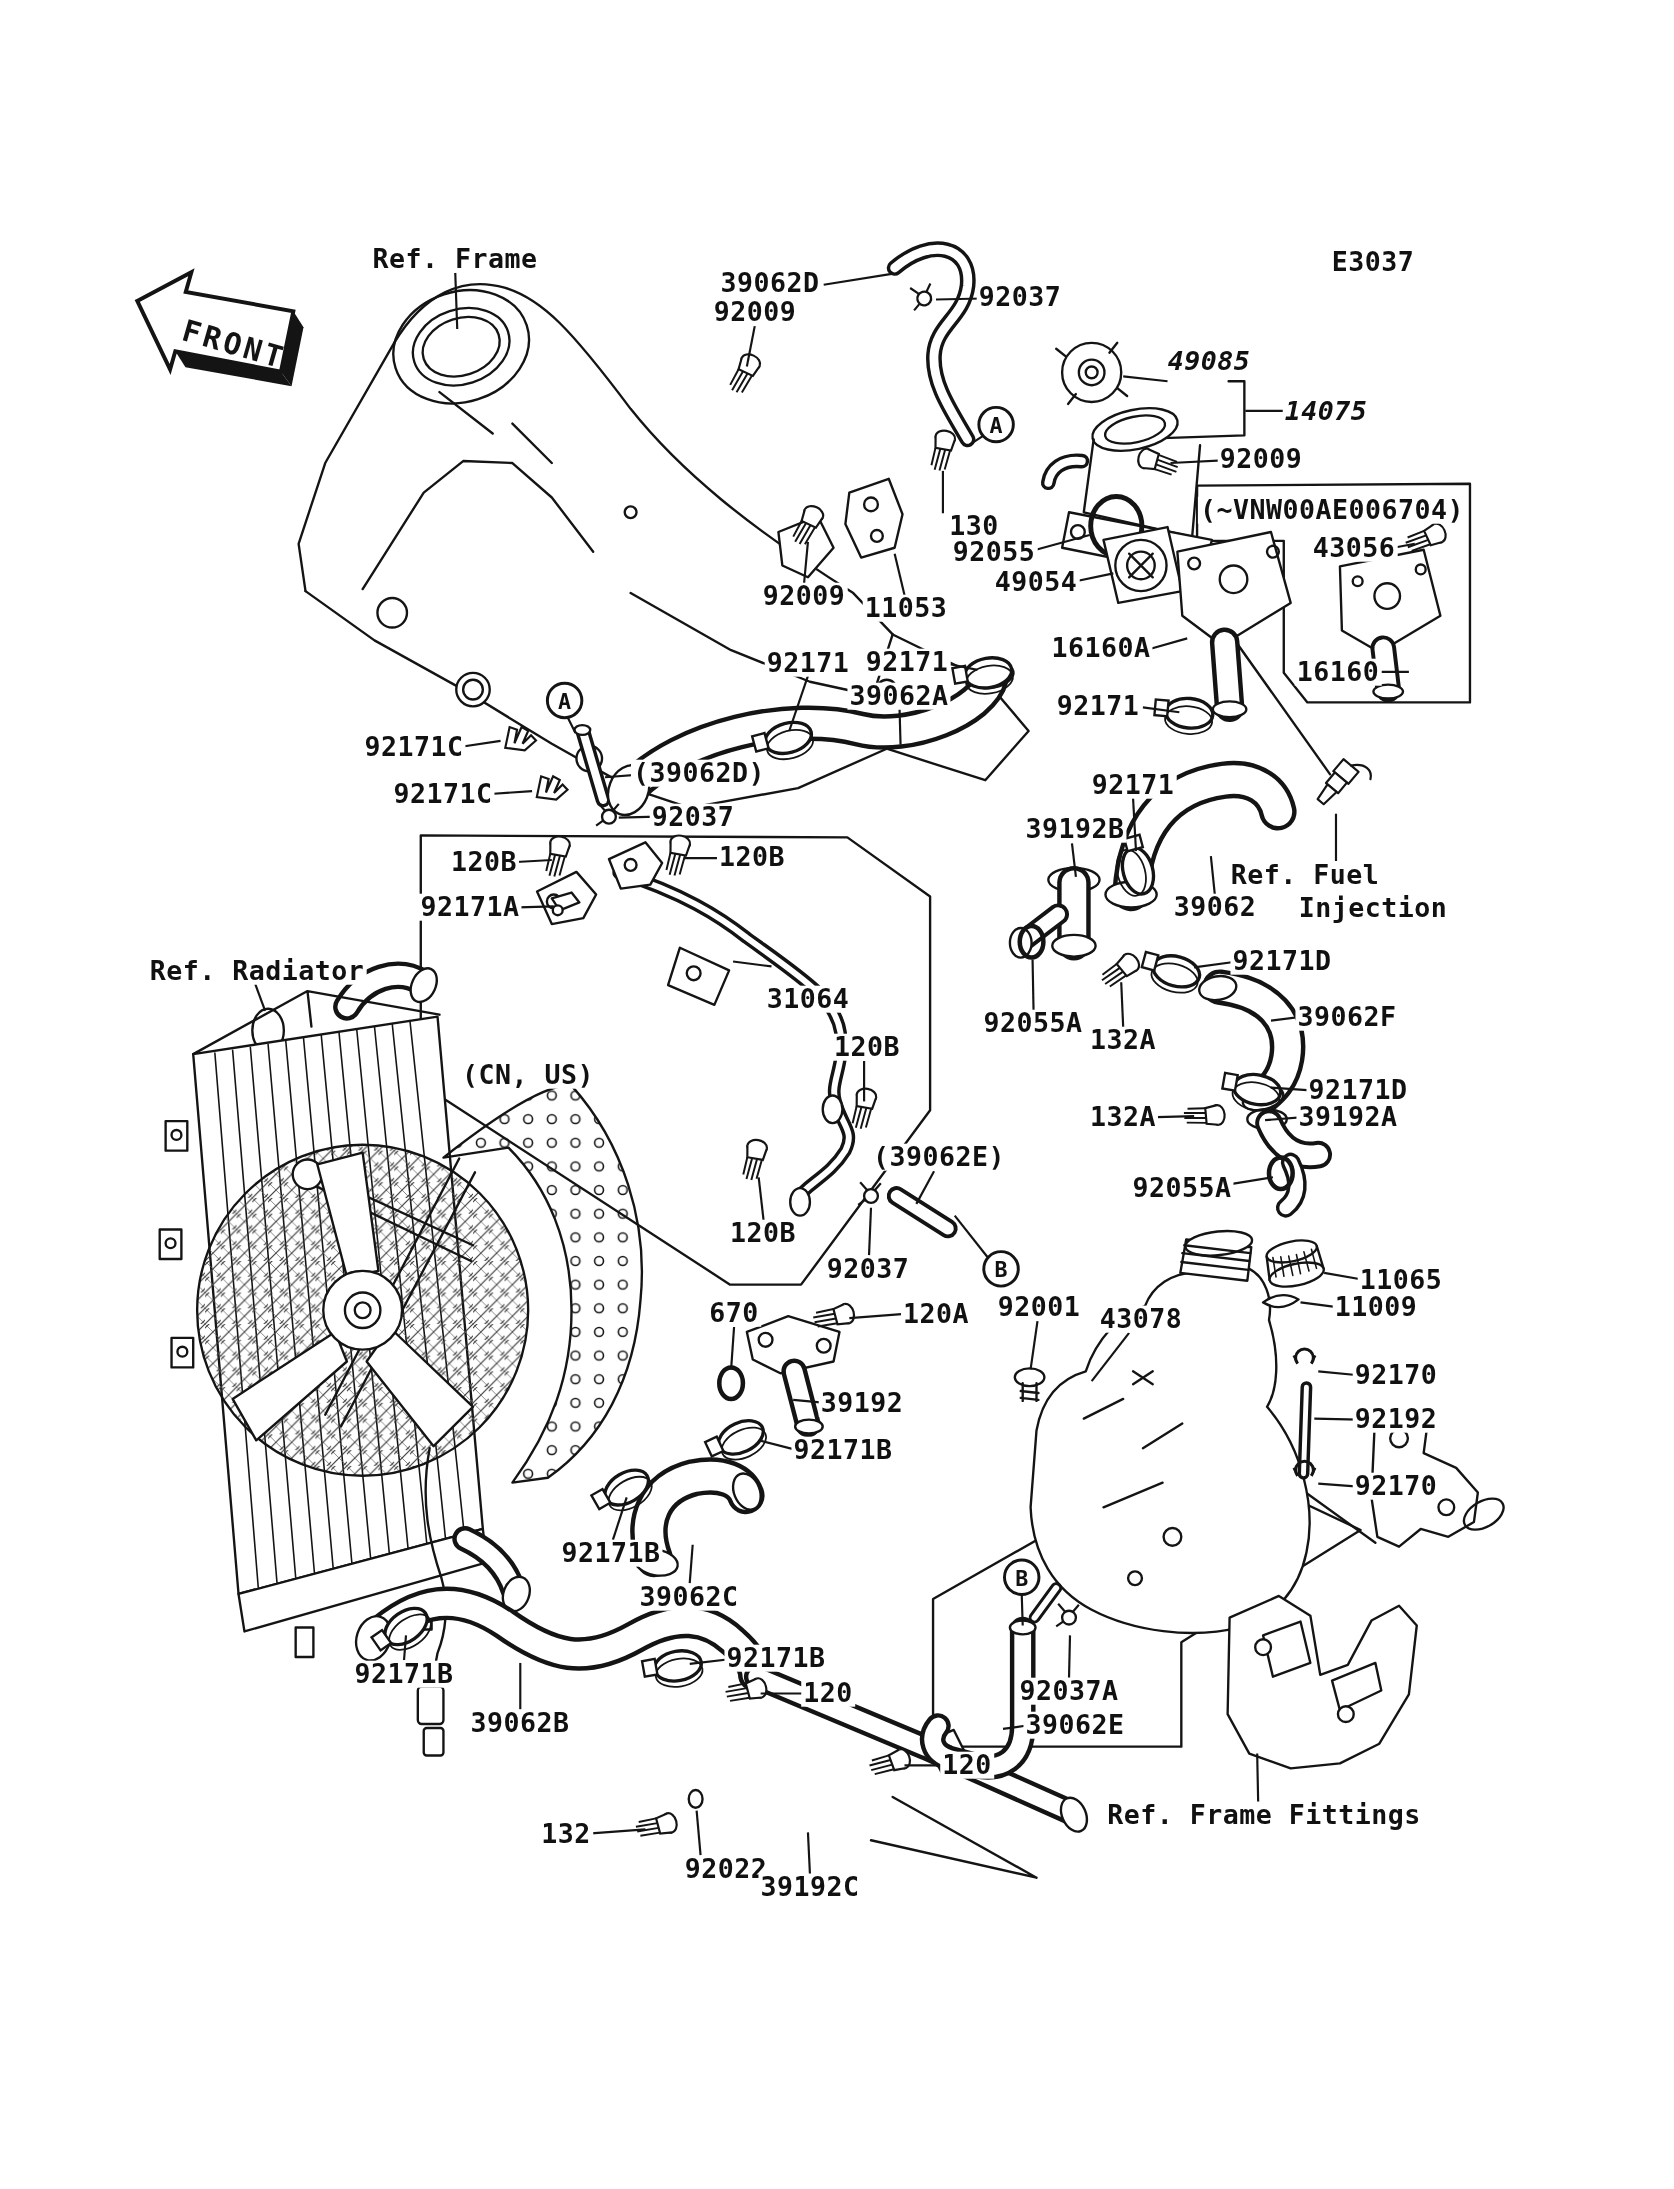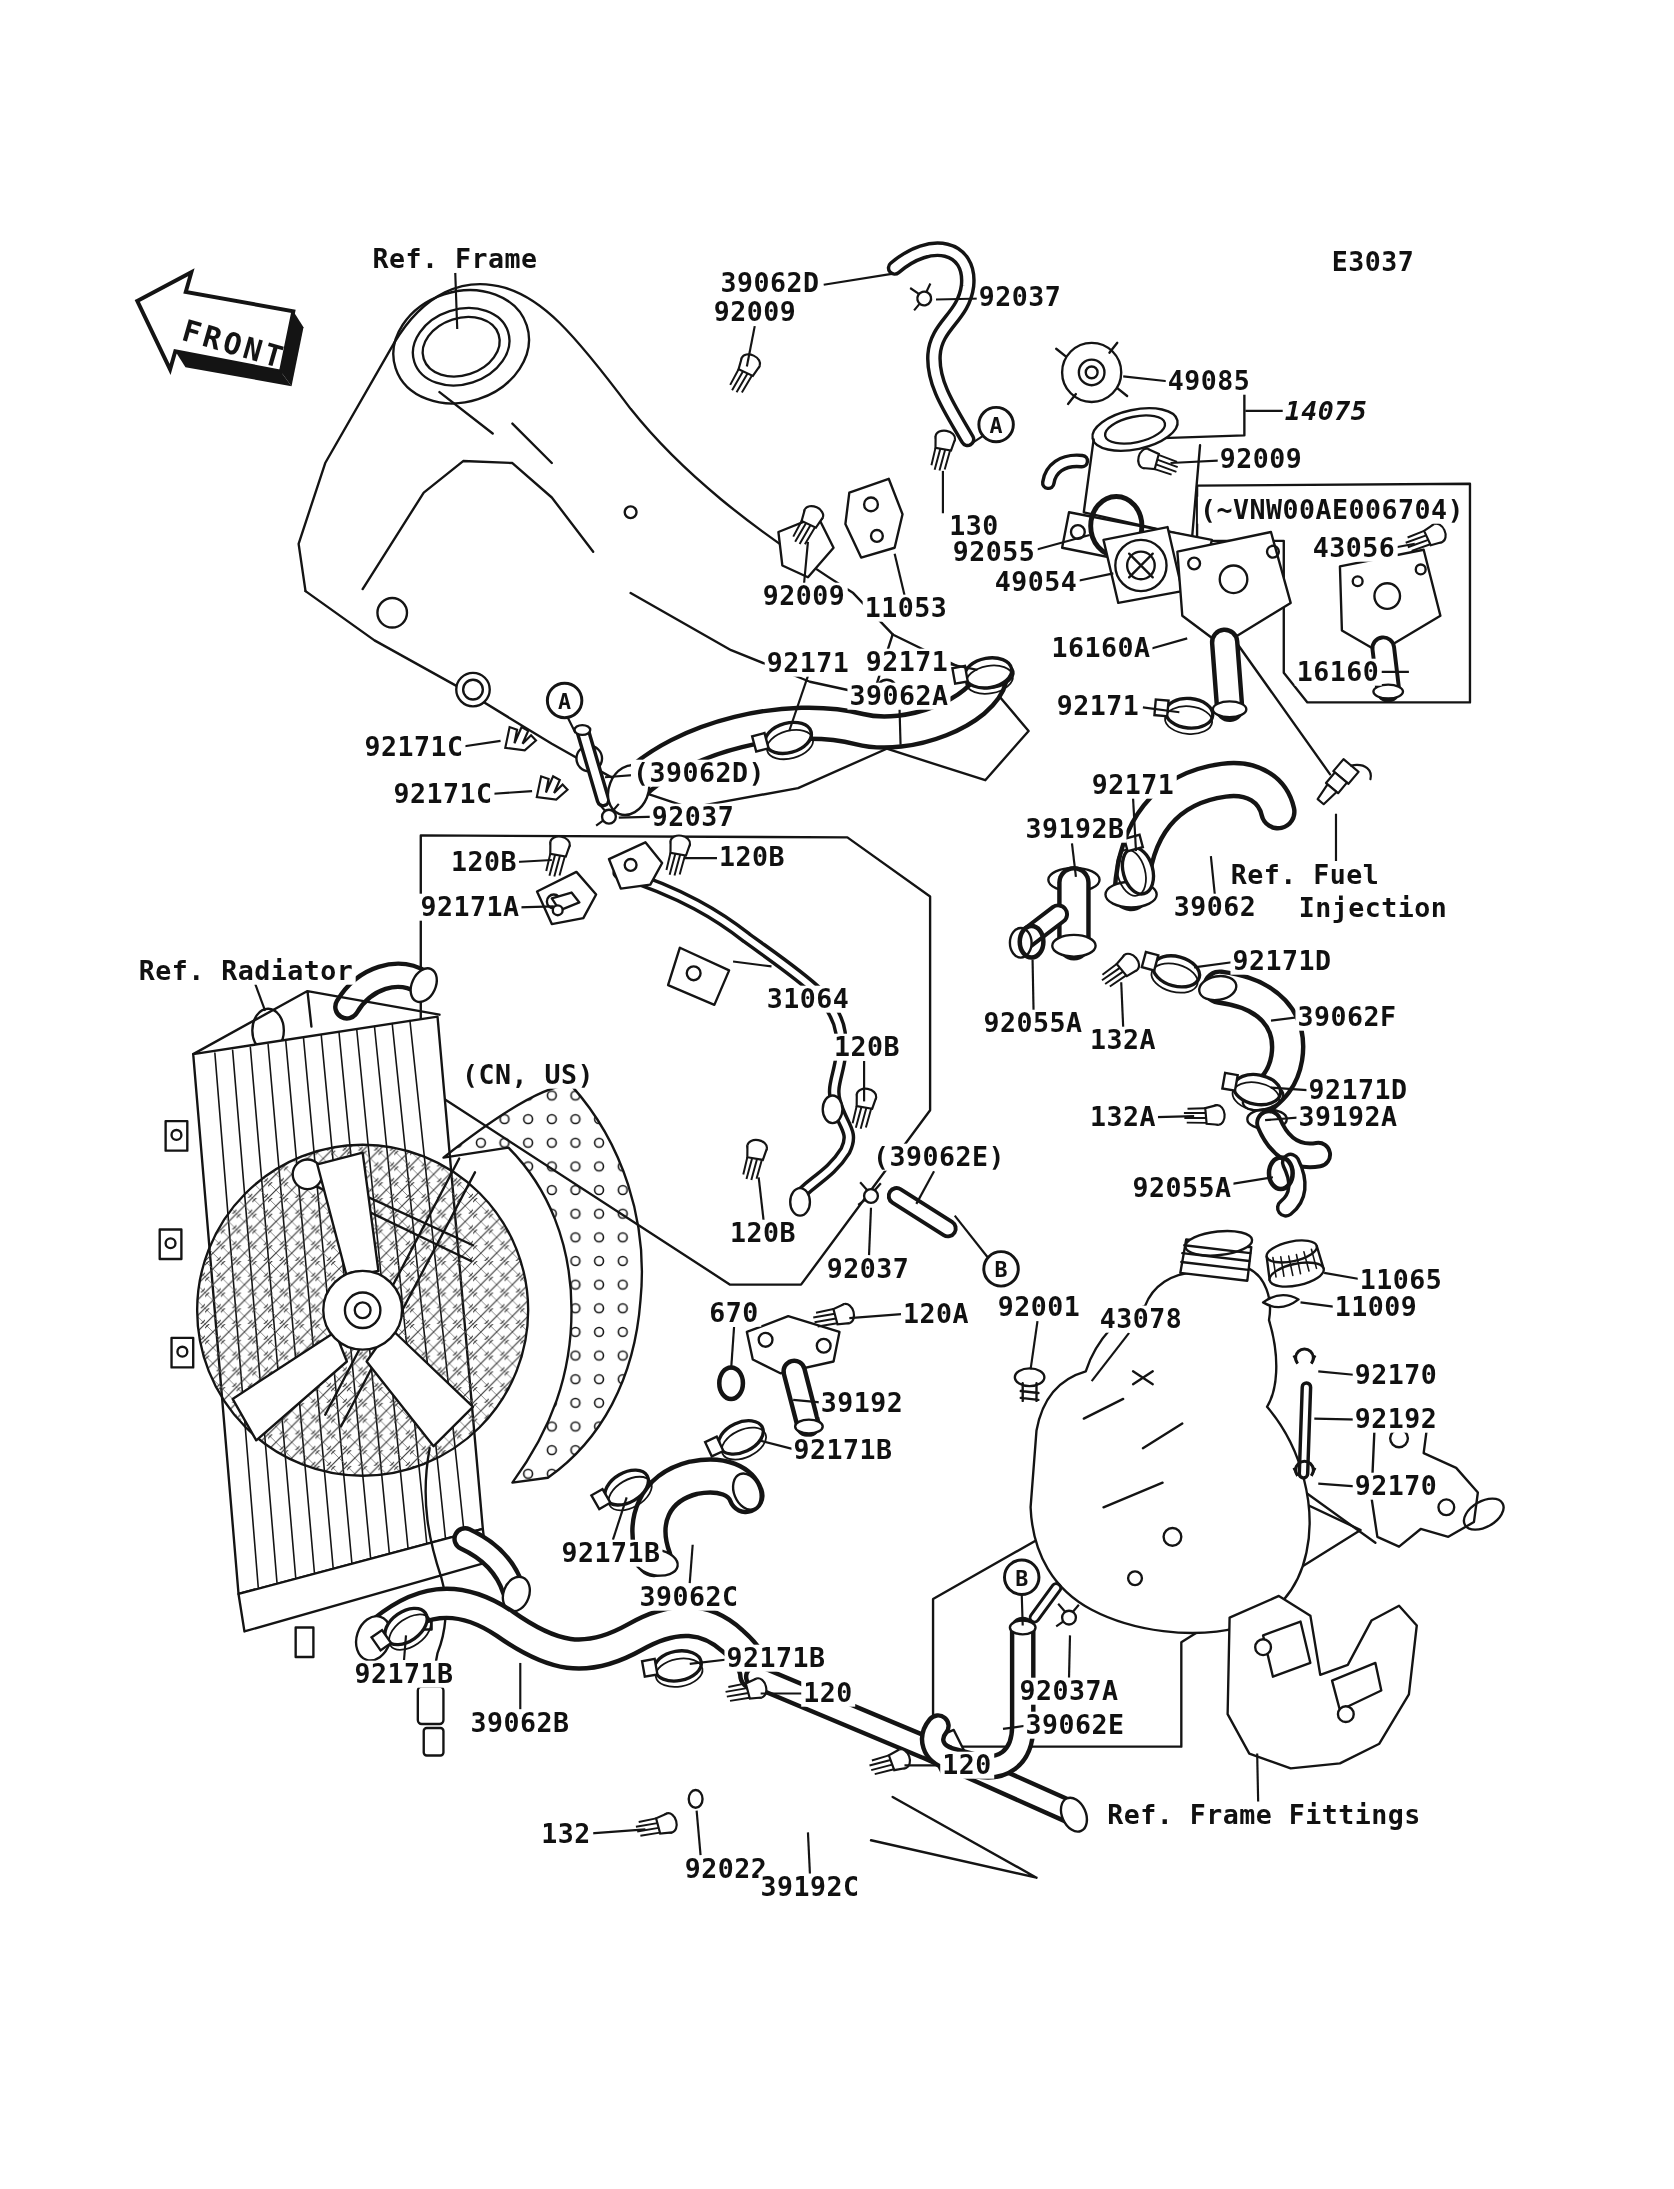--- a/index.html
+++ b/index.html
@@ -406,21 +406,21 @@
         <text x="1037" y="1602" class="mark-t">B</text>
       </g>
 </svg>
 
 <div id="labels">
       <div class="part-label" title="Ref. Frame" style="left: 455px; top: 259px;">Ref. Frame</div>
       <div class="part-label" title="E3037" style="left: 1373px; top: 262px;">E3037</div>
       <div class="part-label" title="39062D" style="left: 770px; top: 283px;">39062D</div>
       <div class="part-label" title="92009" style="left: 755px; top: 312px;">92009</div>
       <div class="part-label" title="92037" style="left: 1020px; top: 297px;">92037</div>
-      <div class="part-label" title="49085" style="left: 1209px; top: 381px;">49085</div>
+      <div class="part-label" title="49085" style="left: 1209px; top: 361px; font-style: italic;">49085</div>
       <div class="part-label" title="14075" style="left: 1326px; top: 411px; font-style: italic;">14075</div>
       <div class="part-label" title="92009" style="left: 1261px; top: 459px;">92009</div>
       <div class="part-label" title="(~VNW00AE006704)" style="left: 1332px; top: 510px;">(~VNW00AE006704)</div>
       <div class="part-label" title="43056" style="left: 1354px; top: 548px;">43056</div>
       <div class="part-label" title="130" style="left: 943px; top: 526px; margin-left: 31px;">130</div>
       <div class="part-label" title="92055" style="left: 994px; top: 552px;">92055</div>
       <div class="part-label" title="49054" style="left: 1036px; top: 582px;">49054</div>
       <div class="part-label" title="92009" style="left: 804px; top: 596px;">92009</div>
       <div class="part-label" title="11053" style="left: 906px; top: 608px;">11053</div>
       <div class="part-label" title="16160A" style="left: 1101px; top: 648px;">16160A</div>
@@ -439,21 +439,21 @@
       <div class="part-label" title="Injection" style="left: 1373px; top: 908px;">Injection</div>
       <div class="part-label" title="39062" style="left: 1215px; top: 907px;">39062</div>
       <div class="part-label" title="120B" style="left: 484px; top: 862px;">120B</div>
       <div class="part-label" title="120B" style="left: 752px; top: 857px;">120B</div>
       <div class="part-label" title="92171A" style="left: 470px; top: 907px;">92171A</div>
       <div class="part-label" title="92171D" style="left: 1282px; top: 961px;">92171D</div>
       <div class="part-label" title="39062F" style="left: 1347px; top: 1017px;">39062F</div>
       <div class="part-label" title="92055A" style="left: 1033px; top: 1023px;">92055A</div>
       <div class="part-label" title="132A" style="left: 1123px; top: 1040px;">132A</div>
       <div class="part-label" title="31064" style="left: 808px; top: 966px; margin-top: 33px;">31064</div>
-      <div class="part-label" title="Ref. Radiator" style="left: 246px; top: 971px; text-align: right;">Ref. Radiator</div>
+      <div class="part-label" title="Ref. Radiator" style="left: 257px; top: 971px; text-align: right;">Ref. Radiator</div>
       <div class="part-label" title="(CN, US)" style="left: 528px; top: 1075px;">(CN, US)</div>
       <div class="part-label" title="120B" style="left: 867px; top: 1047px;">120B</div>
       <div class="part-label" title="92171D" style="left: 1358px; top: 1090px;">92171D</div>
       <div class="part-label" title="132A" style="left: 1123px; top: 1117px;">132A</div>
       <div class="part-label" title="39192A" style="left: 1348px; top: 1117px;">39192A</div>
       <div class="part-label" title="92055A" style="left: 1182px; top: 1188px;">92055A</div>
       <div class="part-label" title="120B" style="left: 763px; top: 1233px;">120B</div>
       <div class="part-label" title="(39062E)" style="left: 939px; top: 1157px;">(39062E)</div>
       <div class="part-label" title="92037" style="left: 868px; top: 1269px;">92037</div>
       <div class="part-label" title="11065" style="left: 1401px; top: 1280px;">11065</div>

